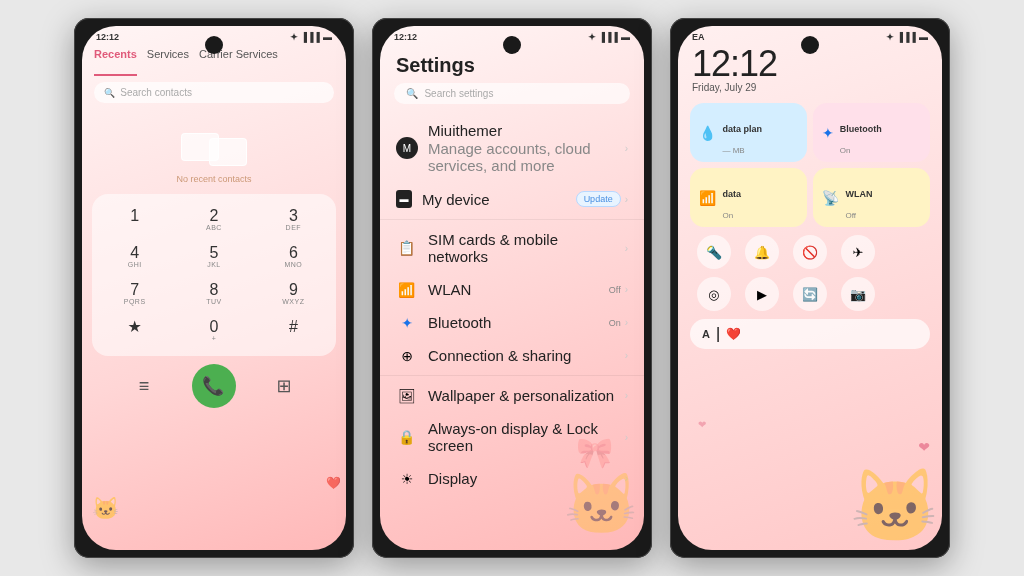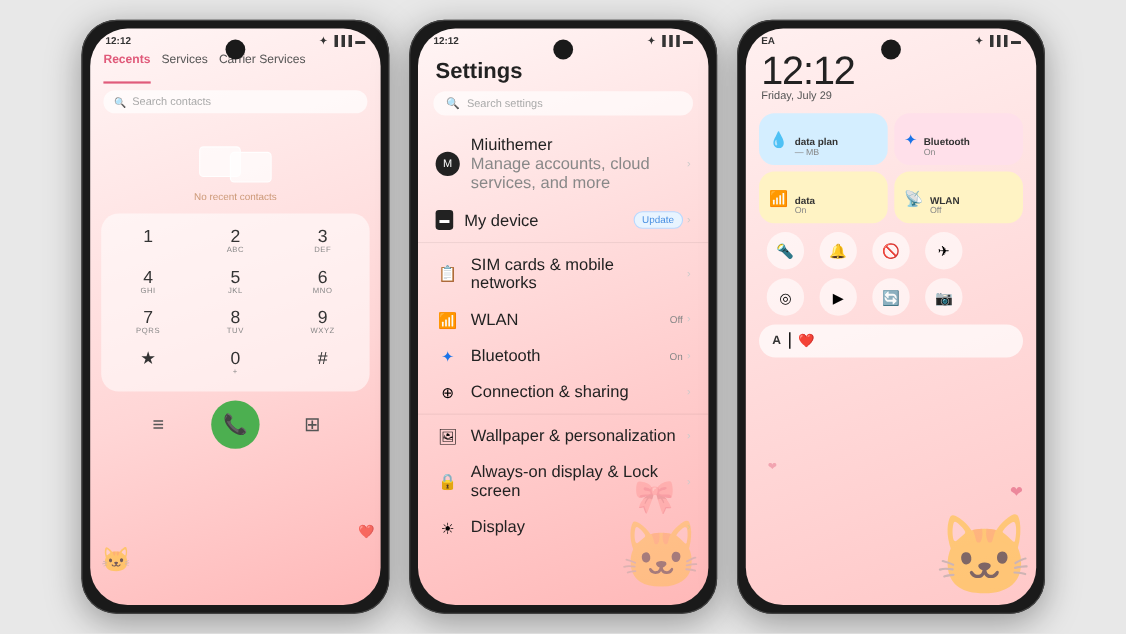--- a/index.html
+++ b/index.html
@@ -13,21 +13,21 @@
       gap: 18px;
       font-family: 'Segoe UI', Arial, sans-serif;
       overflow: hidden;
     }
 
     
     .phone {
       width: 280px;
       height: 540px;
       background: #1a1a1a;
-      border-radius: 32px;
+      border-radius: 15px;
       padding: 8px;
       box-shadow: 0 8px 32px rgba(0,0,0,0.35), inset 0 0 0 1px #444;
       position: relative;
       flex-shrink: 0;
     }
     .phone-screen {
       width: 100%;
       height: 100%;
       border-radius: 34px;
       overflow: hidden;
@@ -280,21 +280,21 @@
       display: flex;
       align-items: center;
       gap: 6px;
       cursor: pointer;
     }
     .tile-blue { background: #d4eeff; }
     .tile-pink { background: #ffe0ea; }
     .tile-yellow { background: #fff3c4; }
     .tile-icon { font-size: 14px; }
     .tile-label { font-size: 9px; font-weight: 600; color: #333; margin-top: 14px; }
-    .tile-sub { font-size: 8px; color: #888; }
+    .tile-sub { font-size: 8px; color: #888; margin-top: 12px; }
     .icon-grid {
       display: grid;
       grid-template-columns: repeat(5, 1fr);
       gap: 4px;
       padding: 4px 14px;
     }
     .icon-btn {
       width: 34px;
       height: 34px;
       border-radius: 50%;

